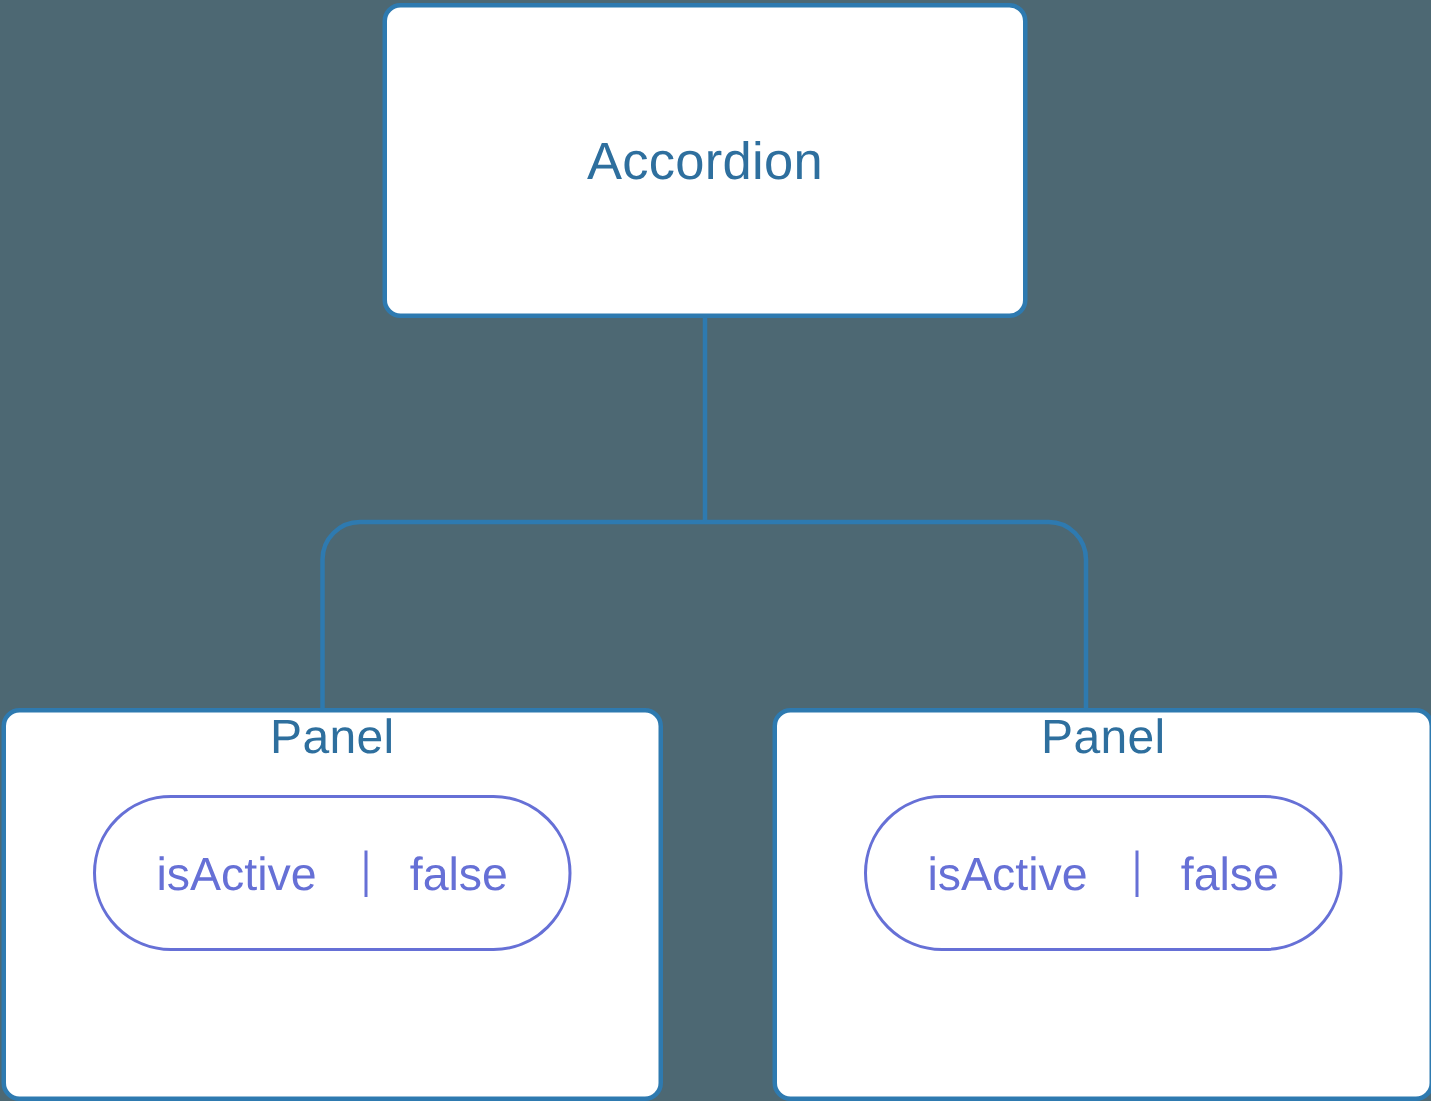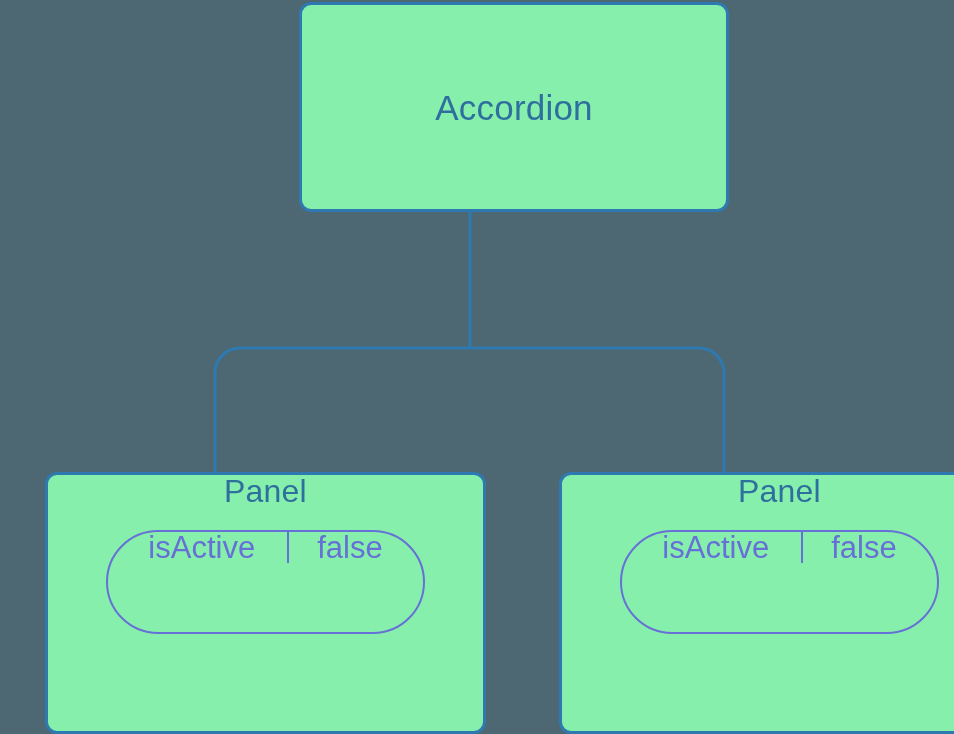--- a/index.html
+++ b/index.html
@@ -30,27 +30,26 @@
     width: 954px;
     height: 734px;
     z-index: 1;
   }
 
   
   .node {
     position: absolute;
     z-index: 2;
     box-sizing: border-box;
-    background: #86efac;
+    background: #ffffff;
     border: 3px solid #2e7ab0;
     border-radius: 12px;
     display: flex;
     flex-direction: column;
     align-items: center;
-    margin-left: 44px;
   }
 
   .node-root {
     left: 255px;
     top: 2px;
     width: 430px;
     height: 210px;
     justify-content: center;
   }
 
@@ -76,21 +75,21 @@
   .node-child .node-title {
     font-size: 32px;
   }
 
   
   .prop-pill {
     margin-top: 23px;
     height: 104px;
     box-sizing: border-box;
     display: flex;
-    align-items: flex-start;
+    align-items: center;
     border: 2px solid #6670d6;
     border-radius: 52px;
     background: transparent;
     overflow: hidden;
   }
 
   .prop-key,
   .prop-value {
     display: flex;
     align-items: center;

